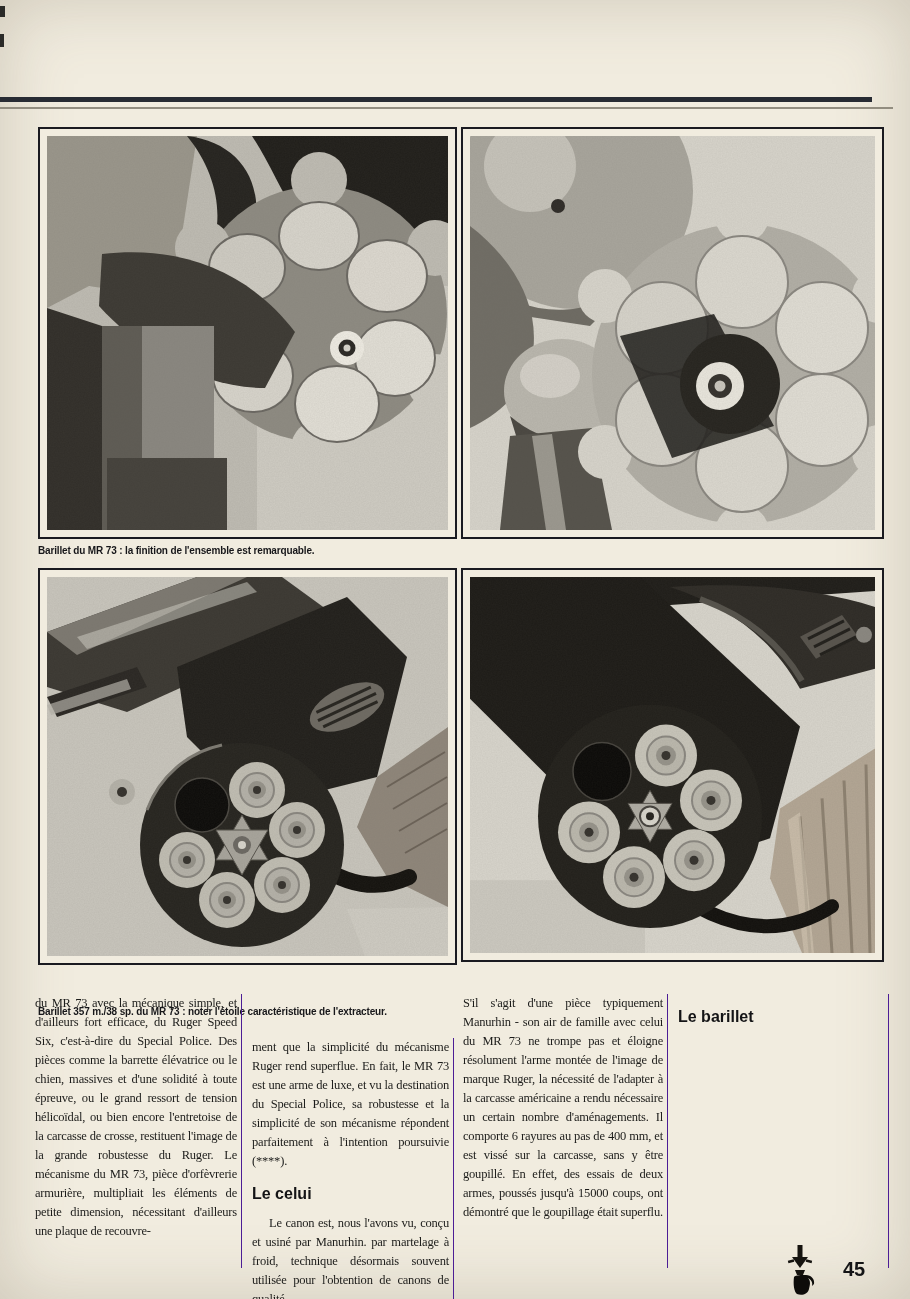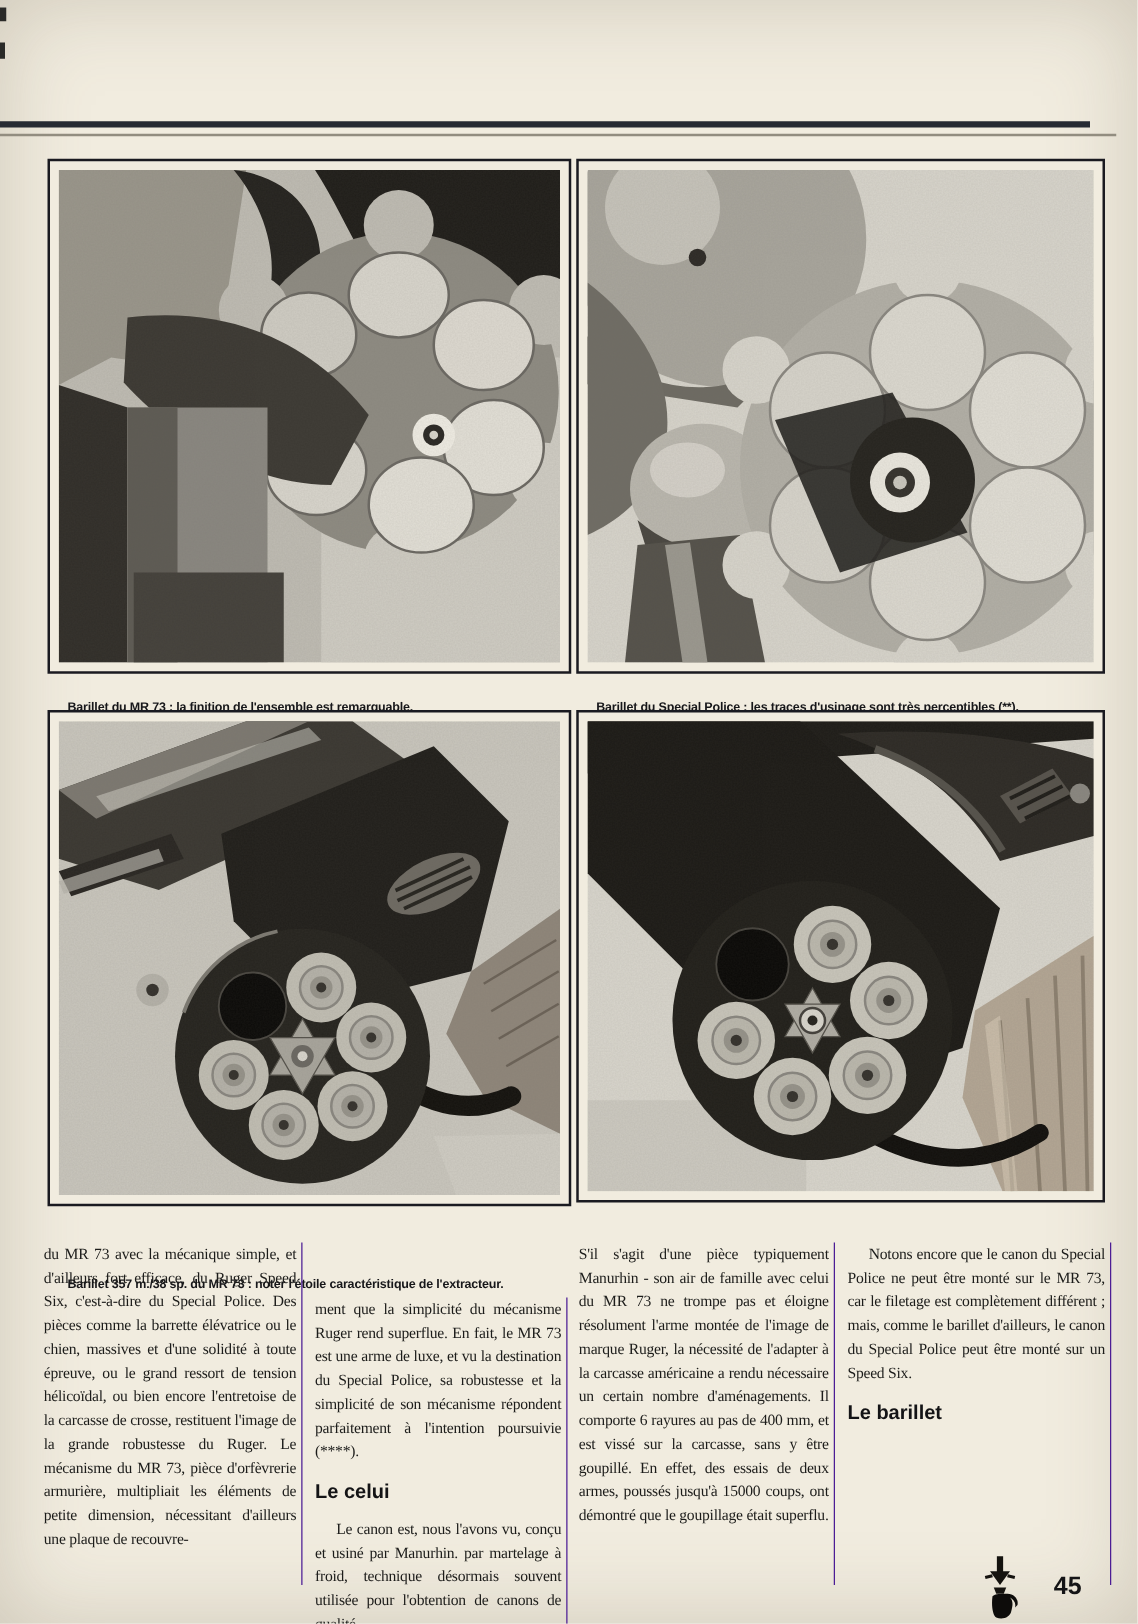--- a/index.html
+++ b/index.html
@@ -14,21 +14,21 @@
   .rule-thin{position:absolute;left:0;top:107px;width:893px;height:2px;background:#928d80;}
   .scan-mark{position:absolute;background:#2a2a28;}
   
   .photo-frame{
     position:absolute;margin:0;box-sizing:border-box;
     border:2px solid #1a1a20;padding:7px;background:#f1ecdf;
   }
   .photo-frame svg{display:block;width:100%;height:100%;}
   
   .caption{
-    position:absolute;margin:16px;color:#17171a;
+    position:absolute;margin:0;color:#17171a;
     font-family:"Liberation Sans",sans-serif;font-weight:bold;
     font-size:10px;letter-spacing:-0.15px;line-height:12px;
   }
   
   .col{
     position:absolute;top:994px;height:274px;box-sizing:border-box;
     border-right:1px solid #4c1d95;padding-right:4px;
   }
   .body-text{
     margin:0 0 0 0;color:#1c1c1a;
@@ -144,21 +144,20 @@
       </g>
 
       <circle cx="250" cy="250" r="24" fill="#e9e6dd"></circle>
       <circle cx="250" cy="250" r="12" fill="#35322d"></circle>
       <circle cx="250" cy="250" r="5.5" fill="#cac7be"></circle>
       <rect width="405" height="394" filter="url(#grain)" opacity="0.20"></rect>
     </svg>
   </figure>
 
   <p class="caption" style="left:38px;top:545px;width:420px;">Barillet du MR 73 : la finition de l'ensemble est remarquable.</p>
-  <p class="caption" style="left:461px;top:545px;width:426px;">Barillet du Special Police : les traces d'usinage sont très perceptibles (**).</p>
 
   <figure class="photo-frame" style="left:38px;top:568px;width:419px;height:397px;">
     <svg viewBox="0 0 401 379" preserveAspectRatio="none">
       <rect width="401" height="379" fill="#c9c6bd"></rect>
 
       <polygon points="0,55 150,0 235,0 290,40 80,135 0,110" fill="#3b3832"></polygon>
       <polygon points="0,55 150,0 200,0 30,78" fill="#7d7971"></polygon>
       <polygon points="30,60 200,5 210,15 40,72" fill="#d8d5cc" opacity="0.5"></polygon>
 
       <polygon points="0,120 90,90 100,110 10,140" fill="#2a2723"></polygon>
@@ -324,21 +323,20 @@
       <p class="body-text">ment que la simplicité du mécanisme Ruger rend superflue. En fait, le MR 73 est une arme de luxe, et vu la destination du Special Police, sa robustesse et la simplicité de son mécanisme répondent parfaitement à l'intention poursuivie (****).</p>
       <h3 class="subhead">Le celui</h3>
       <p class="body-text indent">Le canon est, nous l'avons vu, conçu et usiné par Manurhin. par martelage à froid, technique désormais souvent utilisée pour l'obtention de canons de qualité.</p>
     </div>
 
     <div class="col" style="left:463px;width:205px;">
       <p class="body-text">S'il s'agit d'une pièce typiquement Manurhin - son air de famille avec celui du MR 73 ne trompe pas et éloigne résolument l'arme montée de l'image de marque Ruger, la nécessité de l'adapter à la carcasse américaine a rendu nécessaire un certain nombre d'aménagements. Il comporte 6 rayures au pas de 400 mm, et est vissé sur la carcasse, sans y être goupillé. En effet, des essais de deux armes, poussés jusqu'à 15000 coups, ont démontré que le goupillage était superflu.</p>
     </div>
 
     <div class="col" style="left:678px;width:211px;">
-      <p class="body-text indent">Notons encore que le canon du Special Police ne peut être monté sur le MR 73, car le filetage est complètement différent ; mais, comme le barillet d'ailleurs, le canon du Special Police peut être monté sur un Speed Six.</p>
       <h3 class="subhead">Le barillet</h3>
     </div>
   </section>
 
   <svg class="end-icon" viewBox="0 0 32 52">
     <rect x="13.5" y="1" width="5" height="13" fill="#15130f"></rect>
     <polygon points="8,13 24,13 16,24" fill="#15130f"></polygon>
     <rect x="4" y="16" width="6" height="2.5" fill="#15130f" transform="rotate(-14 7 17)"></rect>
     <rect x="22" y="16" width="6" height="2.5" fill="#15130f" transform="rotate(14 25 17)"></rect>
     <polygon points="11,26 21,26 19,31 13,31" fill="#15130f"></polygon>

